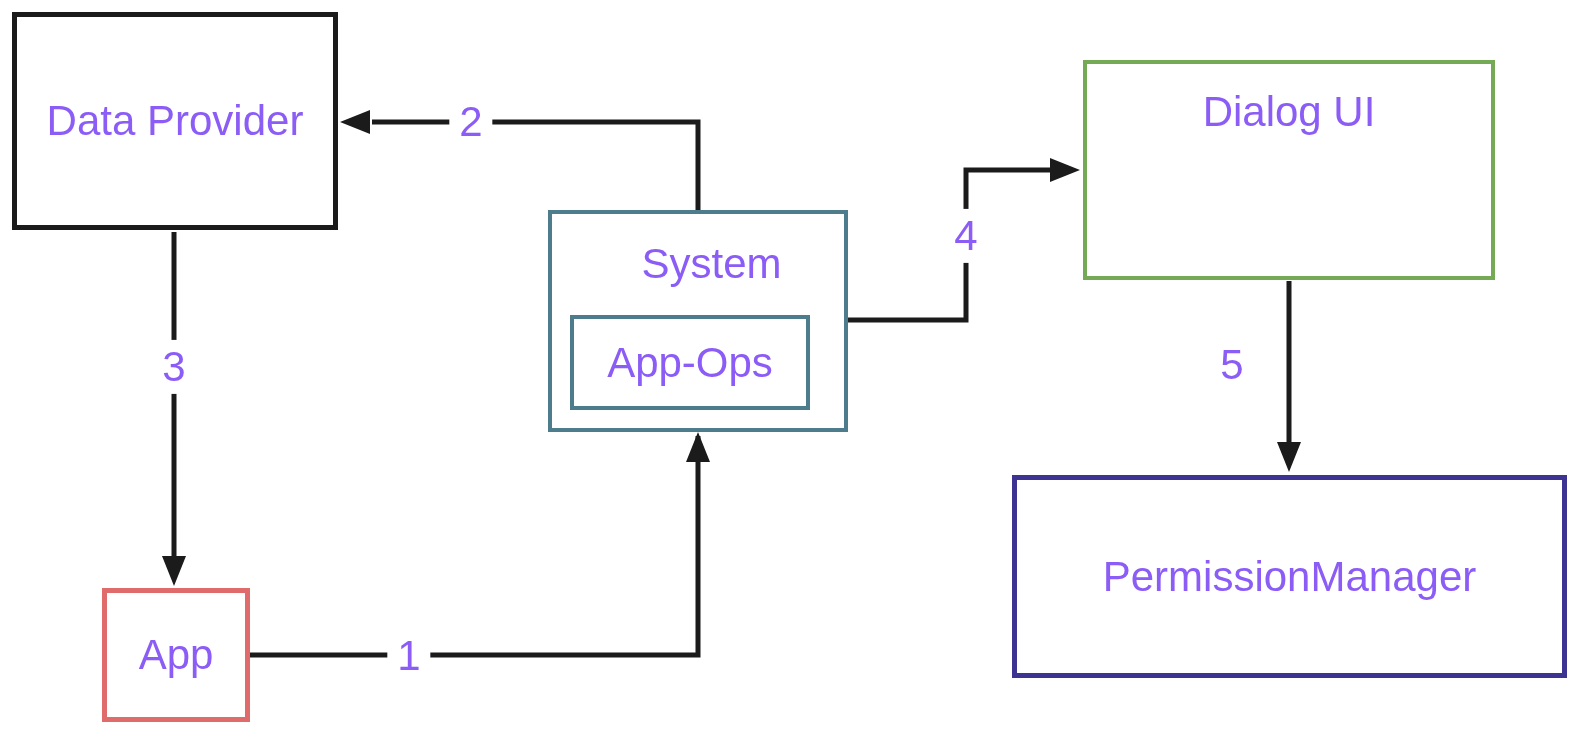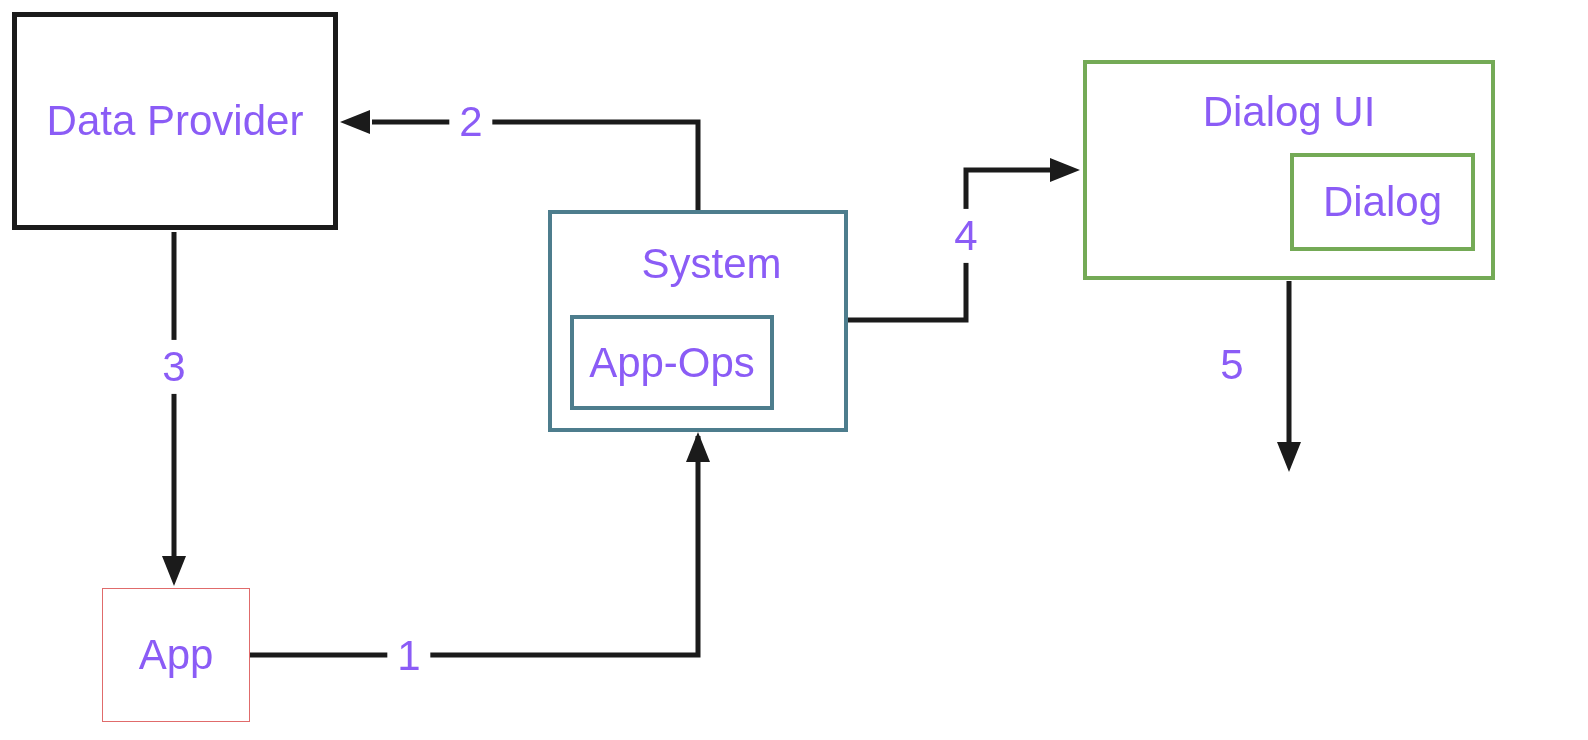--- a/index.html
+++ b/index.html
@@ -28,30 +28,30 @@
     display: flex;
     align-items: center;
     justify-content: center;
   }
   .box-data-provider {
     left: 12px; top: 12px; width: 326px; height: 218px;
     border: 5px solid #1b1b1b;
   }
   .box-app {
     left: 102px; top: 588px; width: 148px; height: 134px;
-    border: 1px solid #0f172a;
+    border: 5px solid #0f172a;
   }
   .box-system {
     left: 548px; top: 210px; width: 300px; height: 222px;
     border: 4px solid #4d7d8d;
     text-align: center;
   }
   .box-system .group-title { margin-top: 26px; }
   .box-app-ops {
-    left: 18px; top: 101px; width: 204px; height: 95px;
+    left: 18px; top: 101px; width: 240px; height: 95px;
     border: 4px solid #4d7d8d;
   }
   .box-system-ui {
     left: 1083px; top: 60px; width: 412px; height: 220px;
     border: 4px solid #74aa56;
     text-align: center;
   }
   .box-system-ui .group-title { margin-top: 24px; }
   .box-dialog {
     left: 203px; top: 89px; width: 185px; height: 98px;
@@ -109,25 +109,25 @@
 
   <div class="box box-system" style="border-color: rgb(77, 125, 141); padding-left: 27px;">
     <div class="group-title">System</div>
     <div class="box box-app-ops centered" style="border-color: rgb(77, 125, 141);">
       <span class="node-label">App-Ops</span>
     </div>
   </div>
 
   <div class="box box-system-ui" style="border-color: rgb(116, 170, 86);">
     <div class="group-title">Dialog UI</div>
-    <div class="box box-dialog centered" style="border-color: rgb(116, 170, 86);">
-      <span class="node-label">Dialog</span>
-    </div>
   </div>
 
+  <div class="box box-permission-manager centered" style="border-color: rgb(61, 51, 144);">
+    <span class="node-label">PermissionManager</span>
+  </div>
 
   <div class="step" style="left:409px; top:656px">1</div>
   <div class="step" style="left:471px; top:122px">2</div>
   <div class="step" style="left:174px; top:367px">3</div>
   <div class="step" style="left:966px; top:236px">4</div>
   <div class="step" style="left:1232px; top:365px">5</div>
 
 </div>
 
 </body></html>

